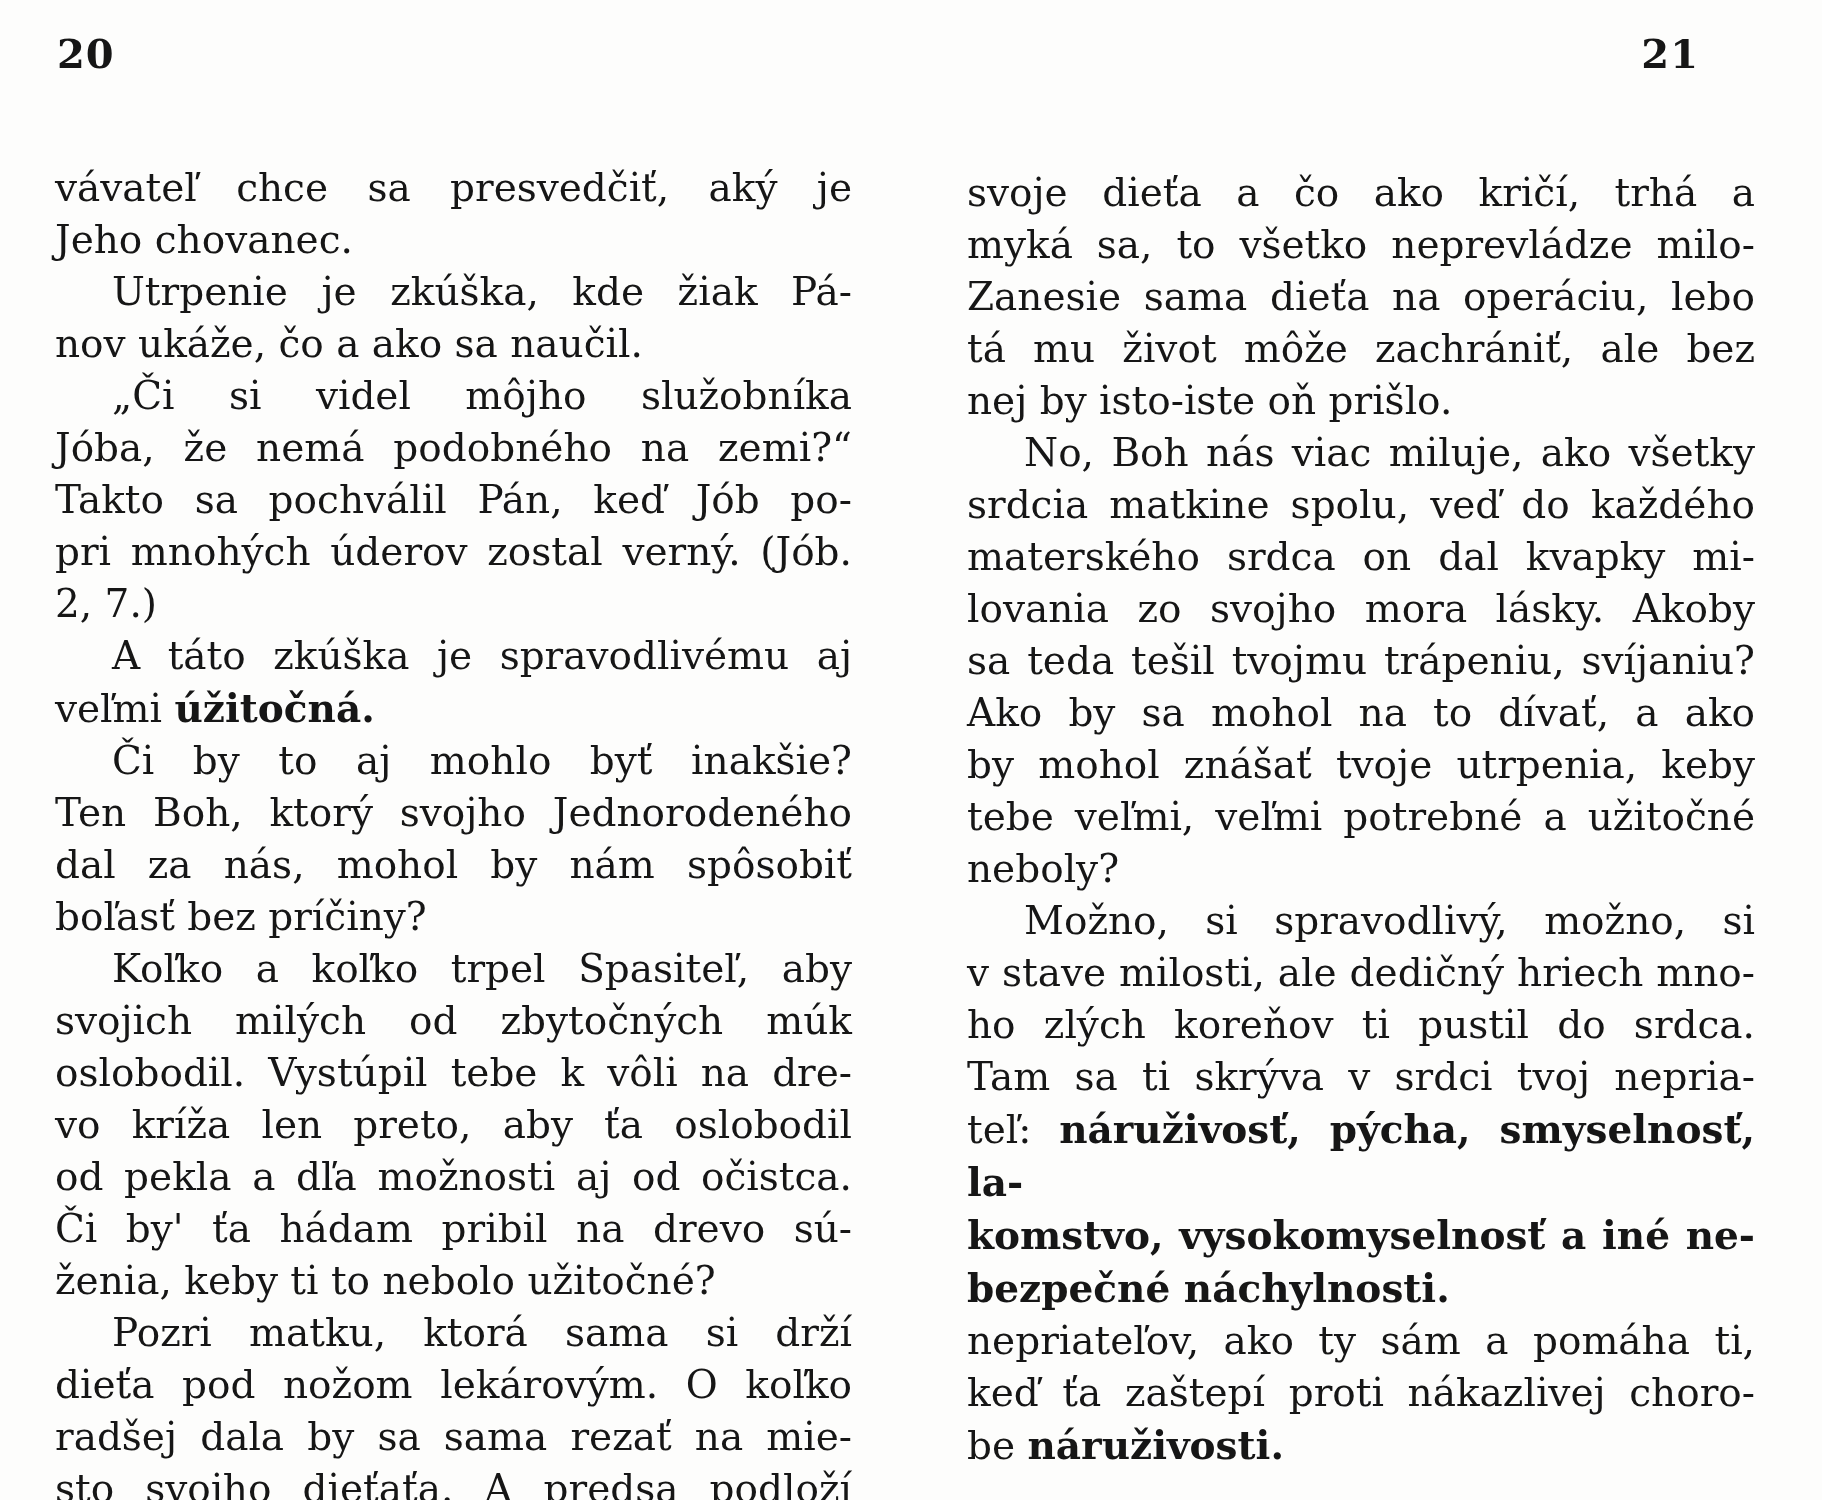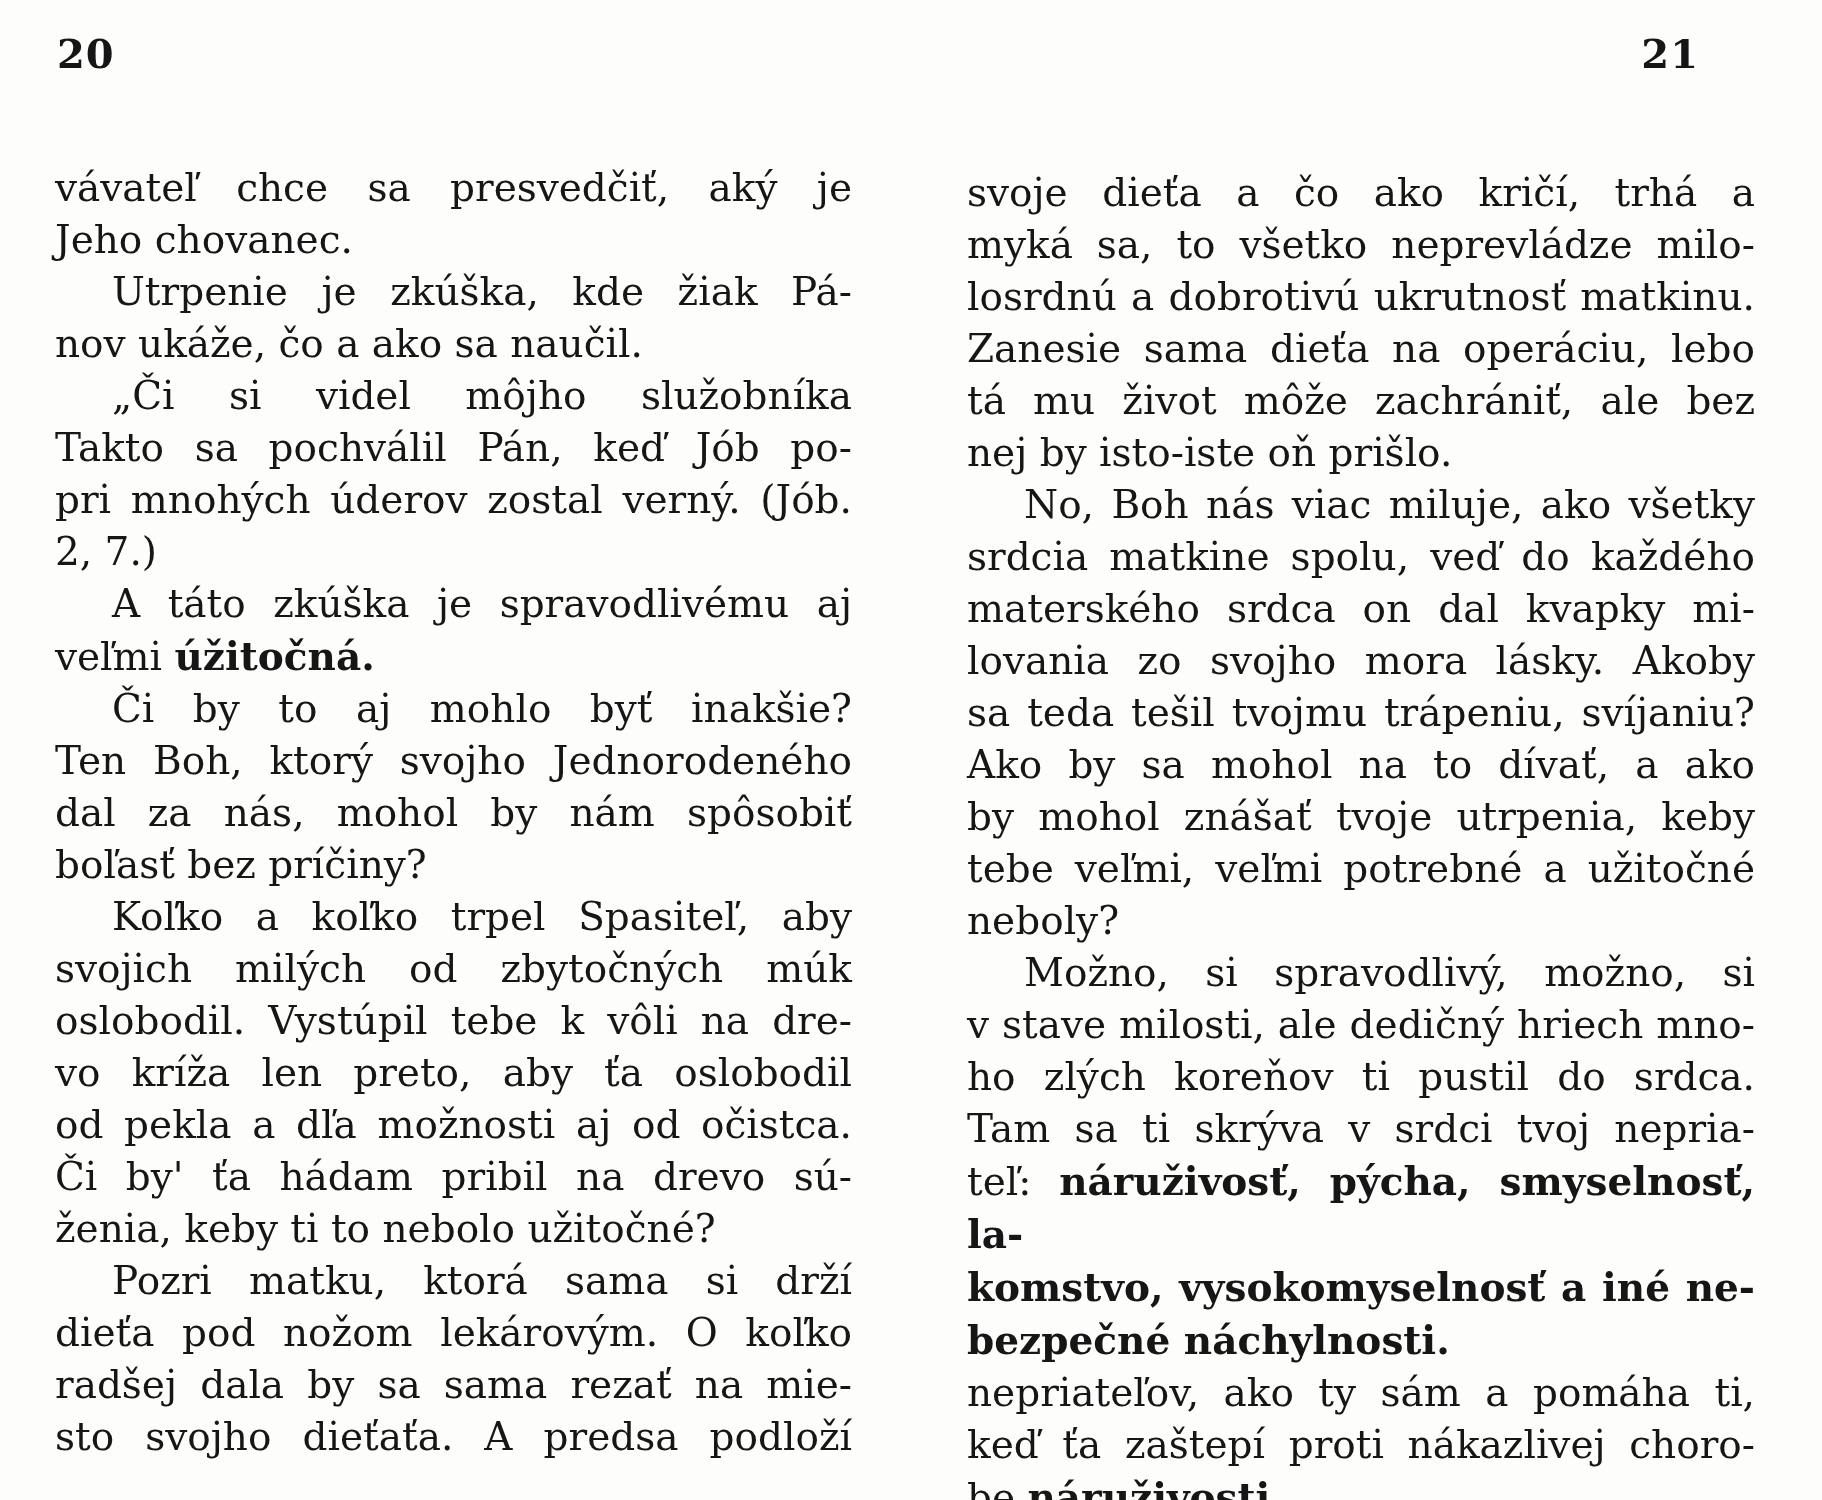--- a/index.html
+++ b/index.html
@@ -76,20 +76,21 @@
   <div class="pagenum pn-left">20</div>
 
   <div class="pagenum pn-right">21</div>
 
   <div class="column col-left" id="col-0">
       <div class="line j"><span>vávateľ chce sa presvedčiť, aký je</span></div>
       <div class="line"><span>Jeho chovanec.</span></div>
       <div class="line j ind"><span>Utrpenie je zkúška, kde žiak Pá-</span></div>
       <div class="line"><span>nov ukáže, čo a ako sa naučil.</span></div>
       <div class="line j ind"><span>„Či si videl môjho služobníka</span></div>
+      <div class="line j"><span>Jóba, že nemá podobného na zemi?“</span></div>
       <div class="line j"><span>Takto sa pochválil Pán, keď Jób po-</span></div>
       <div class="line j"><span>pri mnohých úderov zostal verný. (Jób.</span></div>
       <div class="line"><span>2, 7.)</span></div>
       <div class="line j ind"><span>A táto zkúška je spravodlivému aj</span></div>
       <div class="line"><span>veľmi </span><span class="b">úžitočná.</span></div>
       <div class="line j ind"><span>Či by to aj mohlo byť inakšie?</span></div>
       <div class="line j"><span>Ten Boh, ktorý svojho Jednorodeného</span></div>
       <div class="line j"><span>dal za nás, mohol by nám spôsobiť</span></div>
       <div class="line"><span>boľasť bez príčiny?</span></div>
       <div class="line j ind"><span>Koľko a koľko trpel Spasiteľ, aby</span></div>
@@ -101,21 +102,20 @@
       <div class="line"><span>ženia, keby ti to nebolo užitočné?</span></div>
       <div class="line j ind"><span>Pozri matku, ktorá sama si drží</span></div>
       <div class="line j"><span>dieťa pod nožom lekárovým. O koľko</span></div>
       <div class="line j"><span>radšej dala by sa sama rezať na mie-</span></div>
       <div class="line j"><span>sto svojho dieťaťa. A predsa podloží</span></div>
     </div>
 
   <div class="column col-right" id="col-1">
       <div class="line j"><span>svoje dieťa a čo ako kričí, trhá a</span></div>
       <div class="line j"><span>myká sa, to všetko neprevládze milo-</span></div>
-      <div class="line j"><span>losrdnú a dobrotivú ukrutnosť matkinu.</span></div>
       <div class="line j"><span>Zanesie sama dieťa na operáciu, lebo</span></div>
       <div class="line j"><span>tá mu život môže zachrániť, ale bez</span></div>
       <div class="line"><span>nej by isto-iste oň prišlo.</span></div>
       <div class="line j ind"><span>No, Boh nás viac miluje, ako všetky</span></div>
       <div class="line j"><span>srdcia matkine spolu, veď do každého</span></div>
       <div class="line j"><span>materského srdca on dal kvapky mi-</span></div>
       <div class="line j"><span>lovania zo svojho mora lásky. Akoby</span></div>
       <div class="line j"><span>sa teda tešil tvojmu trápeniu, svíjaniu?</span></div>
       <div class="line j"><span>Ako by sa mohol na to dívať, a ako</span></div>
       <div class="line j"><span>by mohol znášať tvoje utrpenia, keby</span></div>

